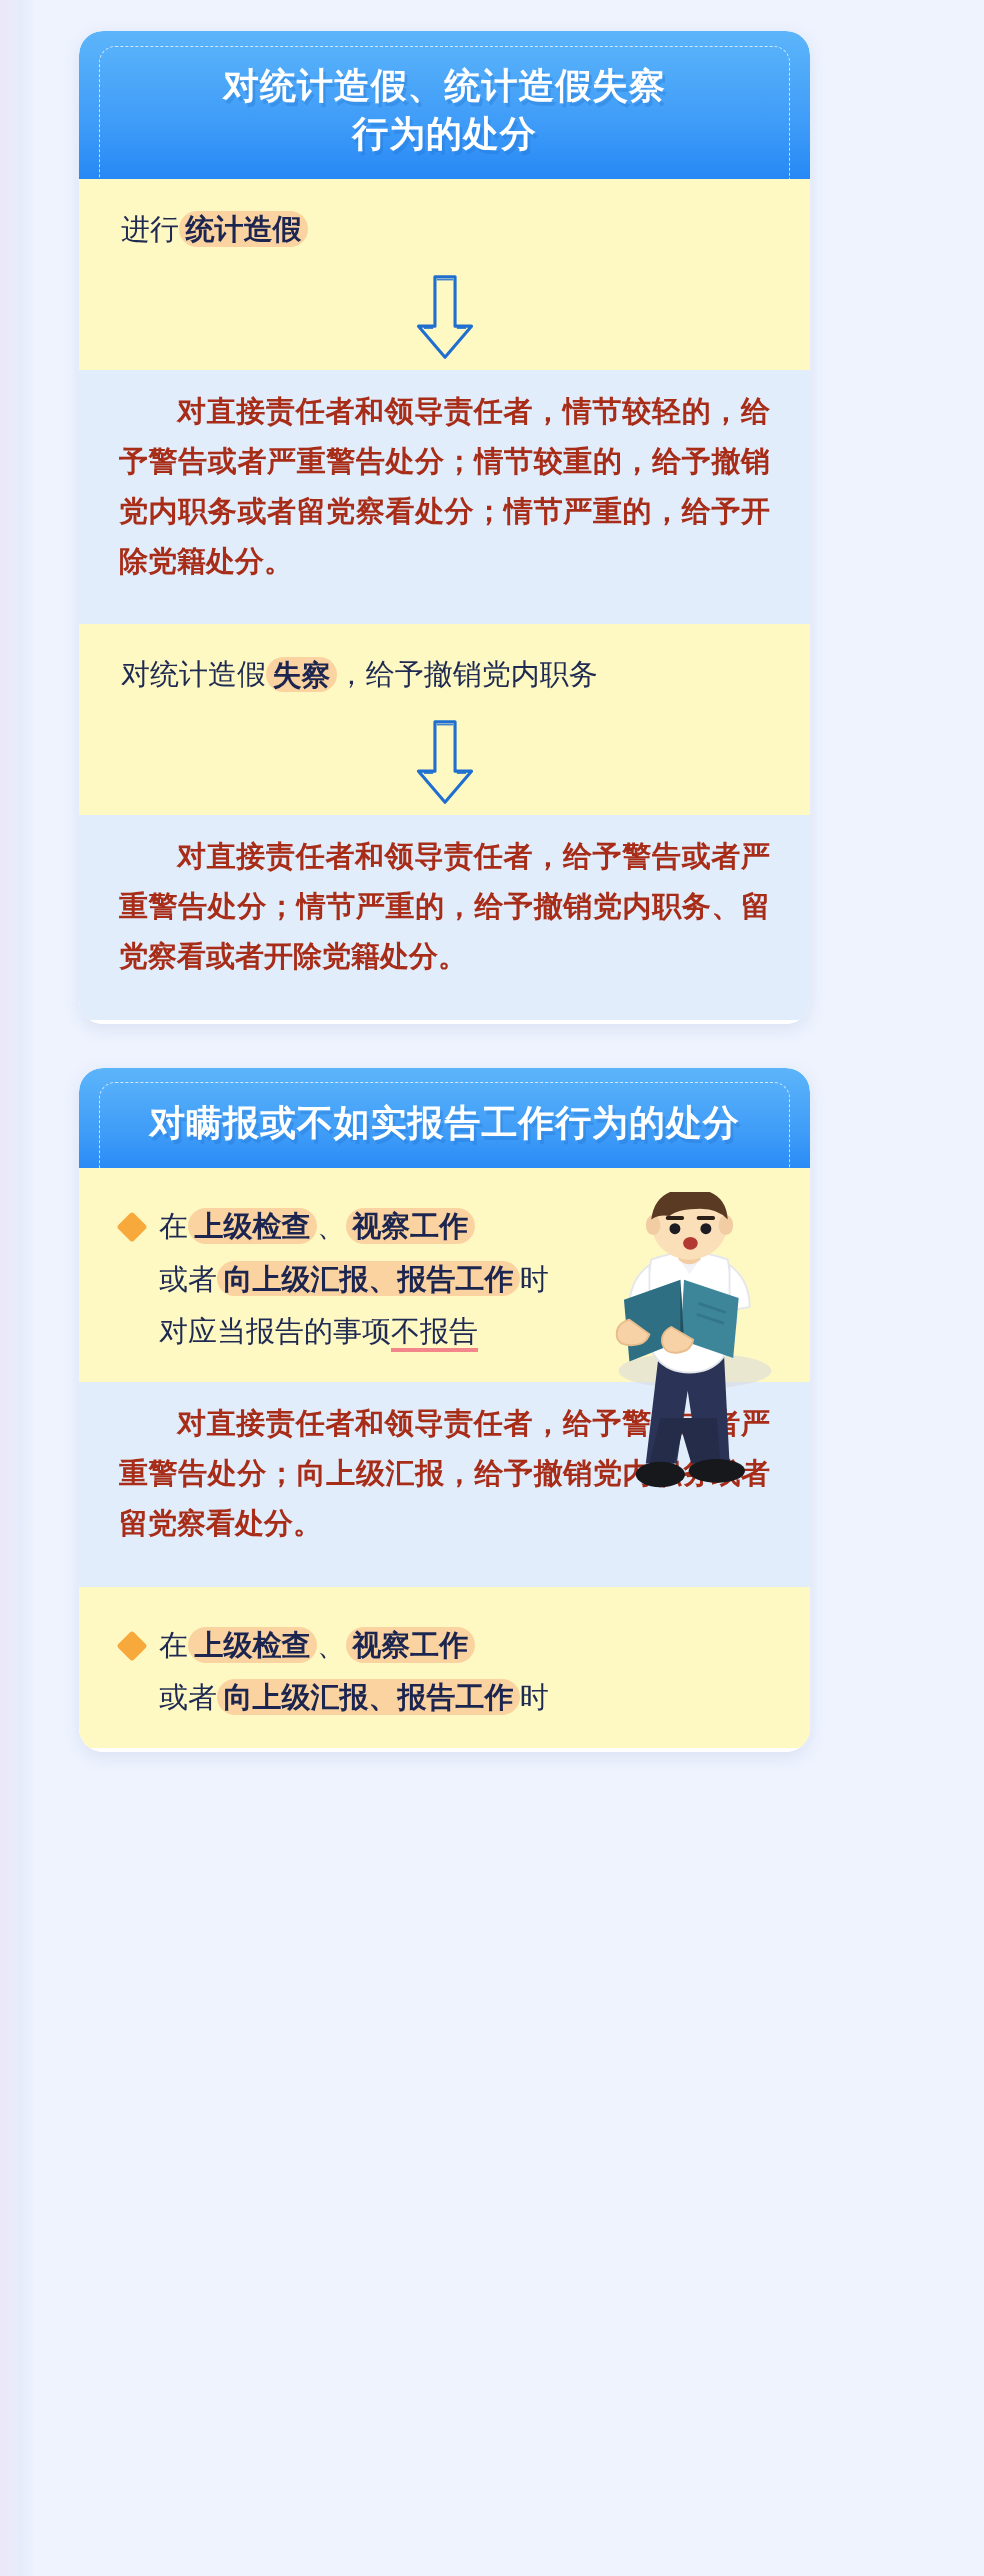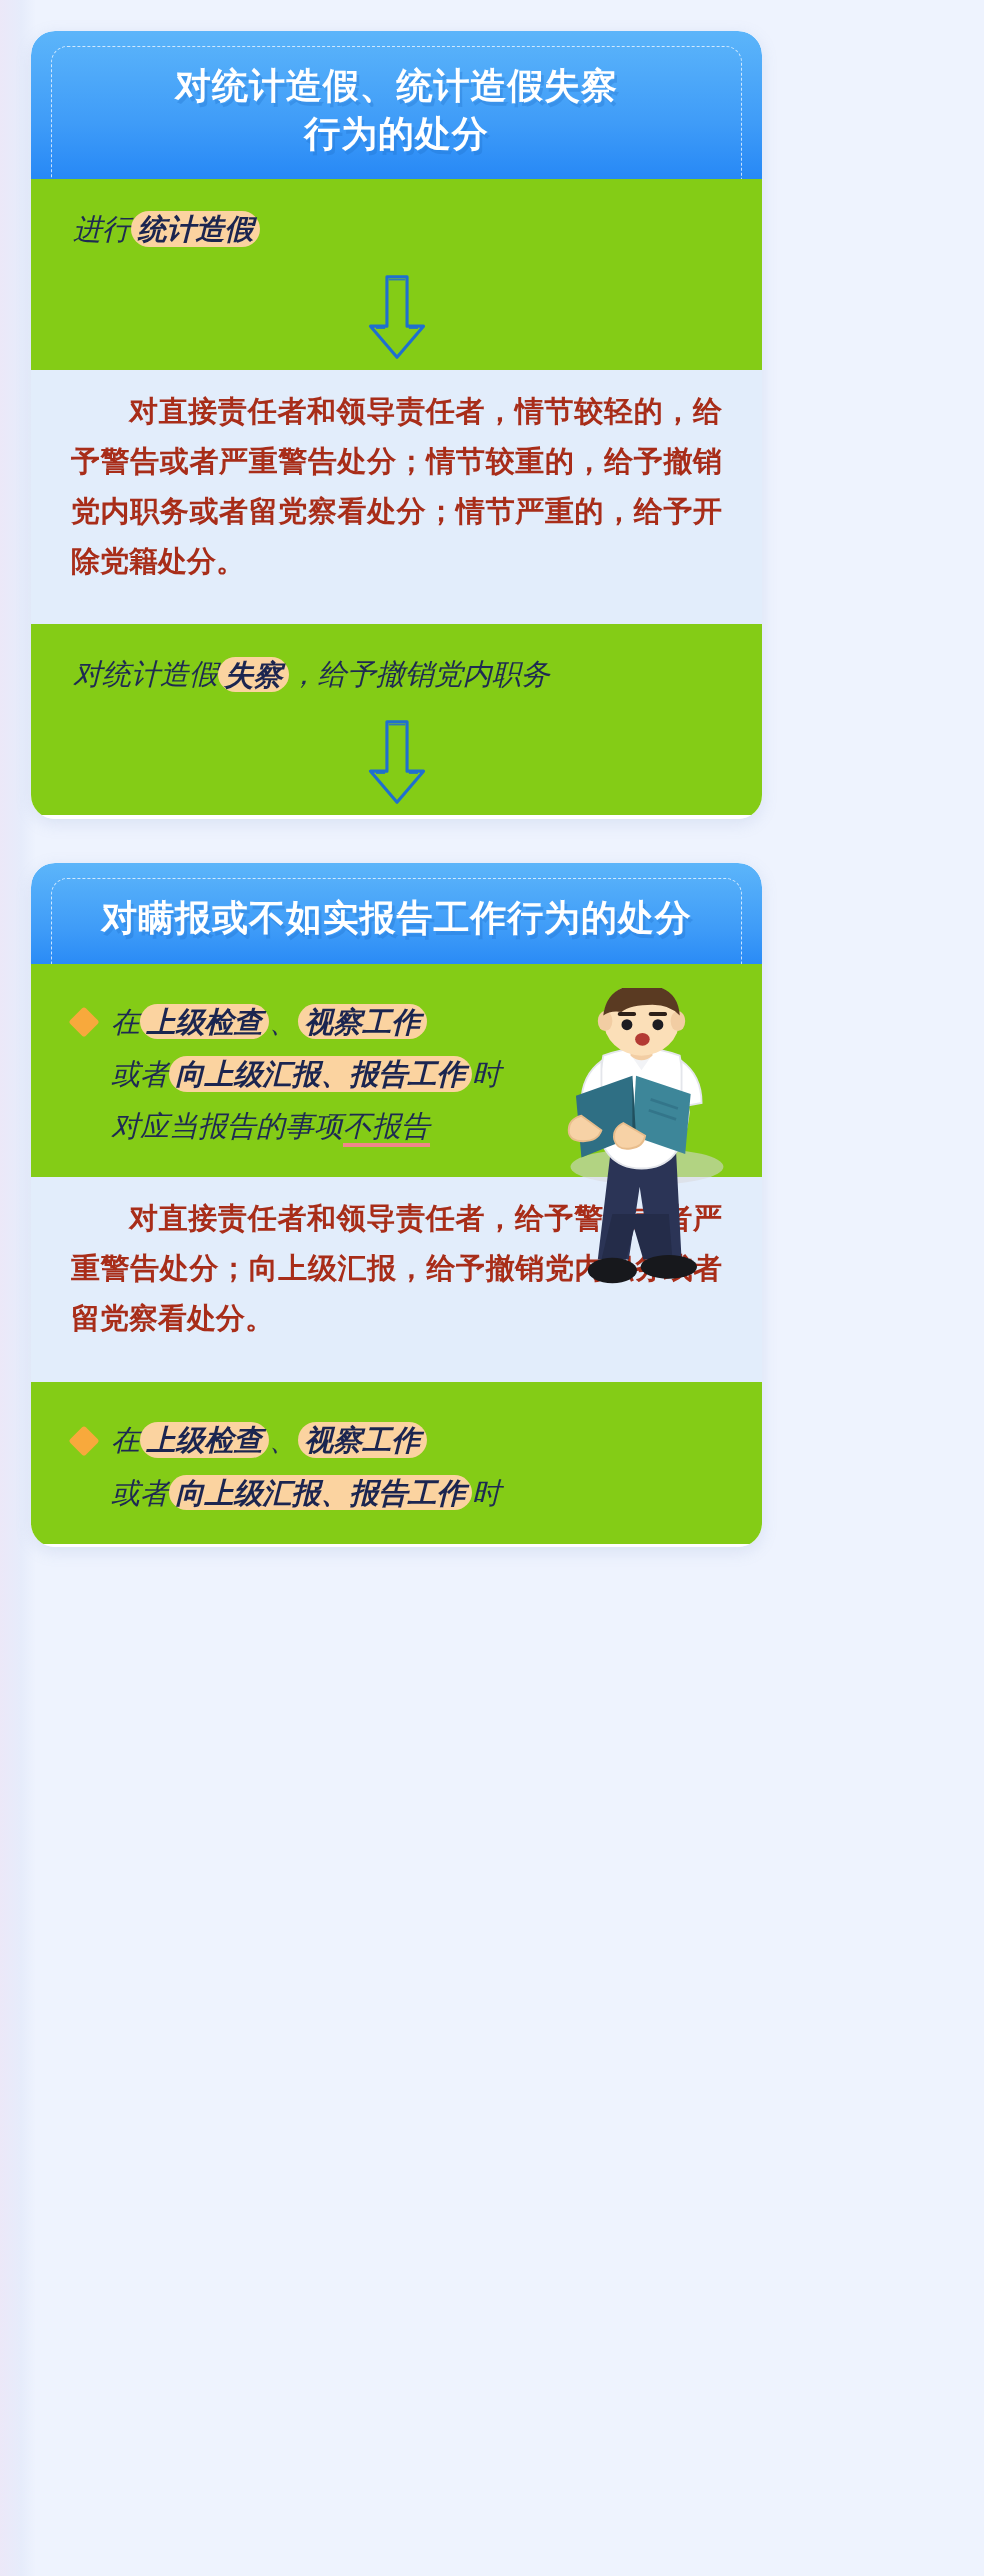--- a/index.html
+++ b/index.html
@@ -12,21 +12,21 @@
     position:relative;
     overflow-x:hidden;
   }
   
   .page-bg-left {
     position:absolute; left:0; top:0; width:36px; height:2576px;
     background:linear-gradient(90deg,#ece8f8 0%,#e6ecfb 60%,#eef3fe 100%);
     pointer-events:none;
   }
 
-  .wrap { position:relative; width:793px; padding:31px 31px 36px 31px; }
+  .wrap { position:relative; width:793px; padding:31px 31px 36px 31px;margin-left:48px; }
 
   
   .card {
     position:relative;
     border-radius:24px;
     background:#ffffff;
     box-shadow:0 4.6px 16.4px rgba(120,140,190,.17);
     overflow:hidden;
     margin-bottom:44px;
   }
@@ -65,24 +65,23 @@
     position:relative;
     background:#fff;
     border-radius:24px;
     margin-top:-18px;
     padding-bottom:3.6px;
     z-index:2;
   }
 
   
   .block-plain {
-    background:#84cc16;
+    background:#fef9c3;
     padding:35px 42px 27px 42px;
     position:relative;
-    font-style:italic;
   }
   .block-plain.tight { padding-top:27px; padding-bottom:16.4px; }
 
   
   .block-blue {
     background:#e2edfb;
     padding:17px 40px 38px 40px;
   }
   .block-blue p {
     color:#a82d19;
@@ -185,20 +184,23 @@
           </div>
           <div class="block-plain" style="padding-top:3.6px;padding-bottom:9px;">
               <div class="arrow-wrap">
               <svg class="arrow-blue" width="64" height="88" viewBox="0 0 70 96" aria-hidden="true">
     <path d="M24 4 H46 V58 H64 L35 92 L6 58 H24 Z" fill="none" stroke="#1f6fd0" stroke-width="3.4" stroke-linejoin="round" stroke-linecap="round"></path>
     <path d="M26 7 H44" stroke="#1f6fd0" stroke-width="2" opacity=".85"></path>
     <path d="M12 60 H22 M48 60 H58" stroke="#1f6fd0" stroke-width="2" opacity=".85"></path>
   </svg>
             </div>
             </div>
+          <div class="block-blue">
+              <p>对直接责任者和领导责任者，给予警告或者严重警告处分；情节严重的，给予撤销党内职务、留党察看或者开除党籍处分。</p>
+            </div>
     </div>
   </section>
 
   <section class="card">
     <div class="card-header">
       <h2>对瞒报或不如实报告工作行为的处分</h2>
     </div>
     <div class="card-body">
       <div class="block-plain block-with-illo">
               <div class="illo"><svg viewBox="0 0 212 352" width="193" height="321" aria-hidden="true">

